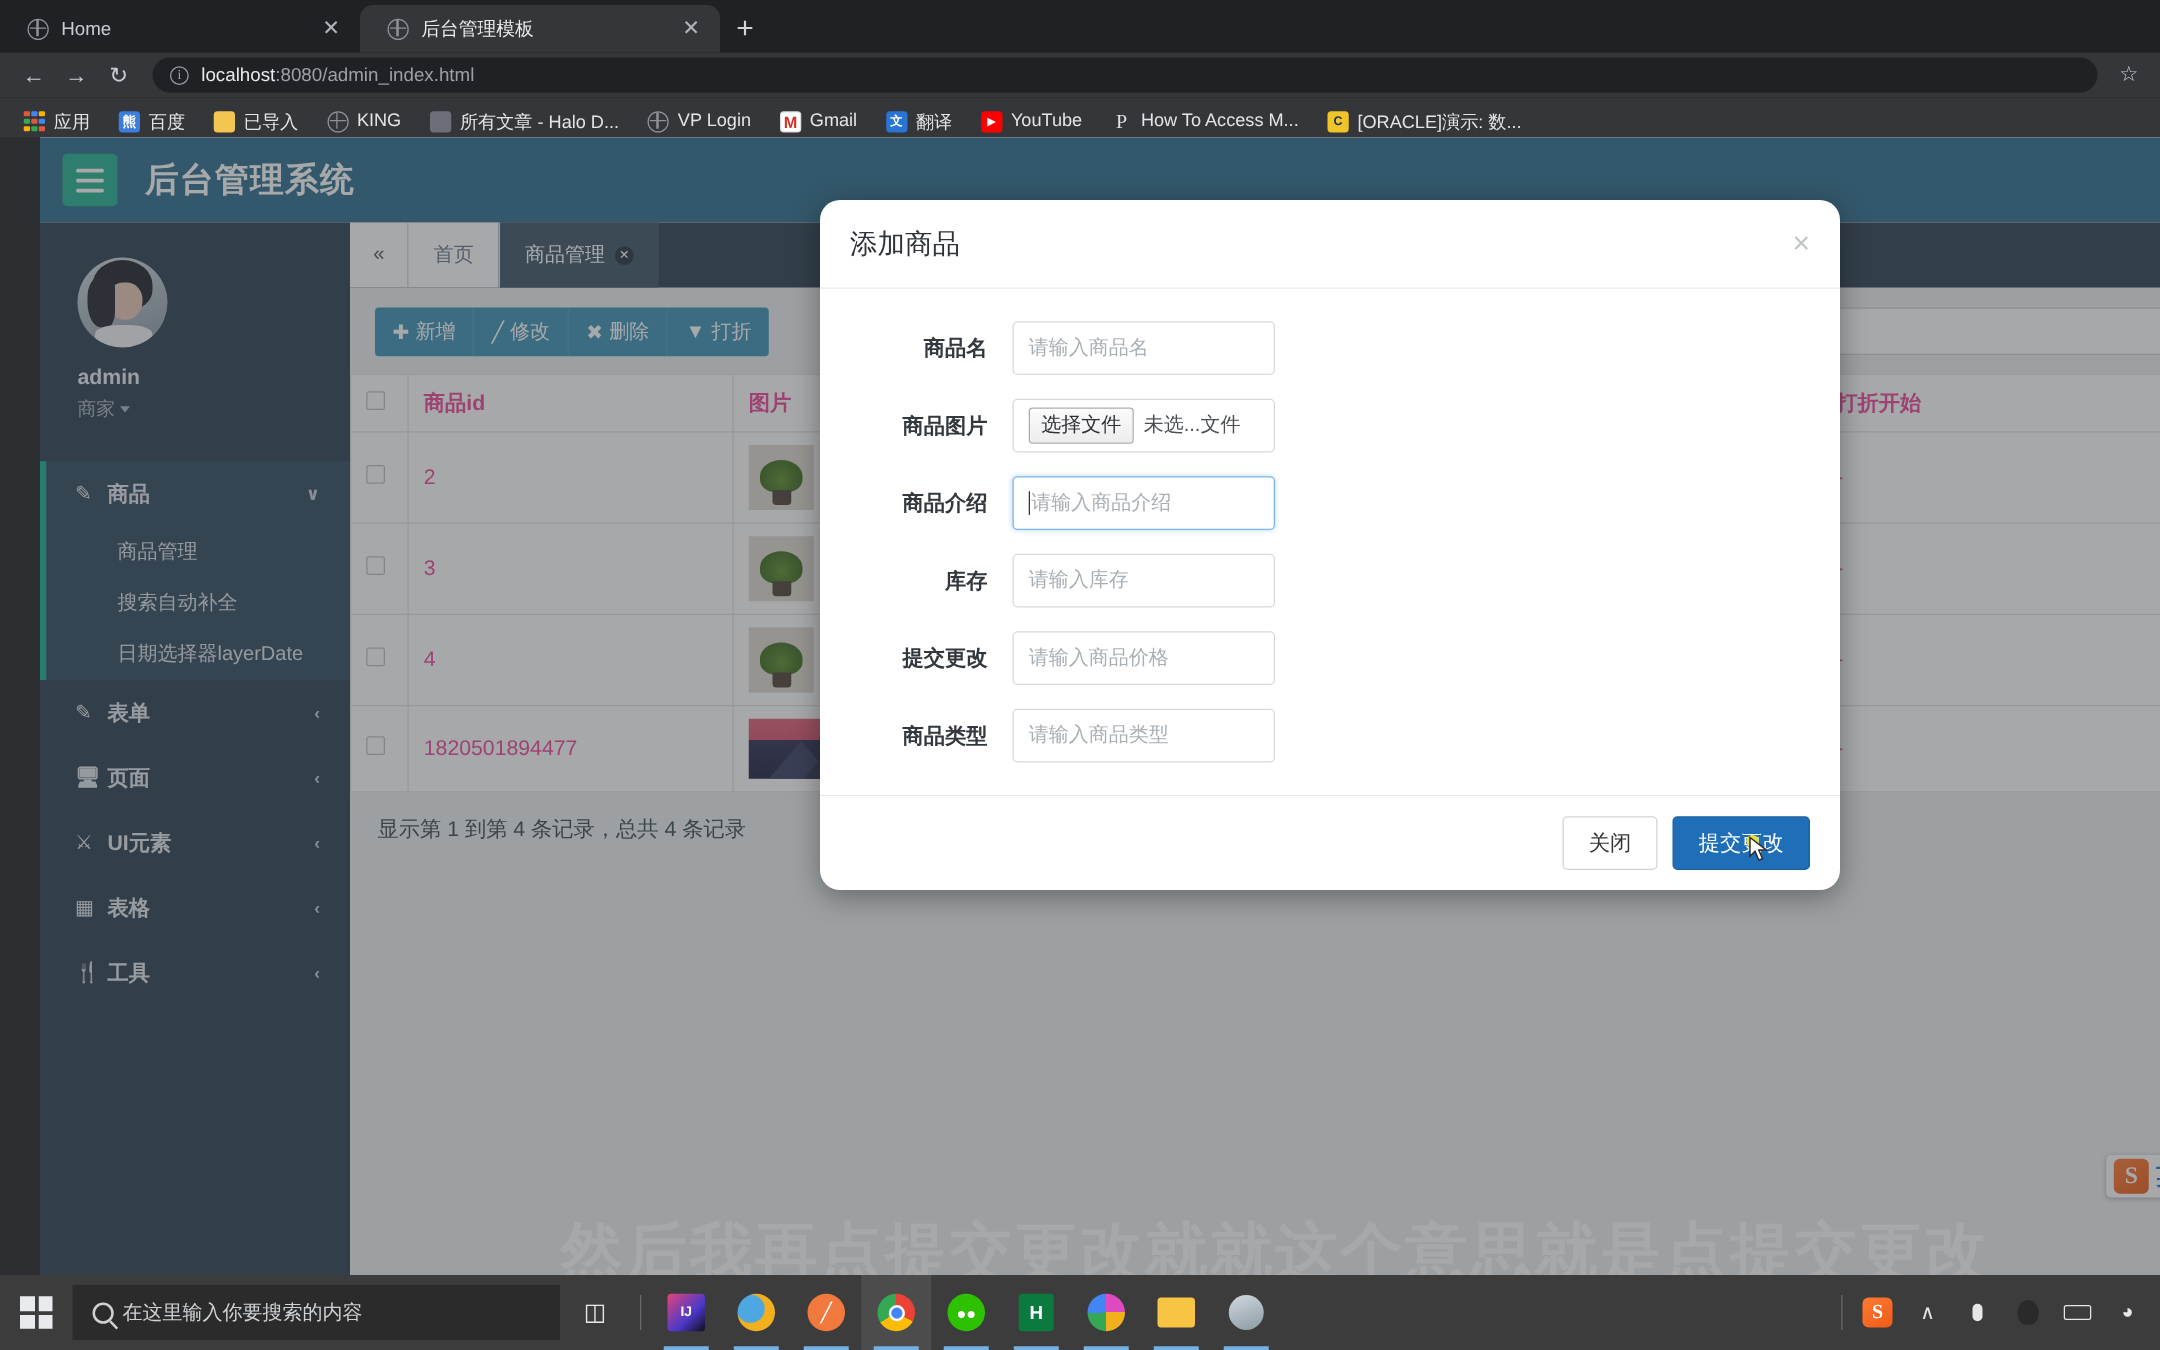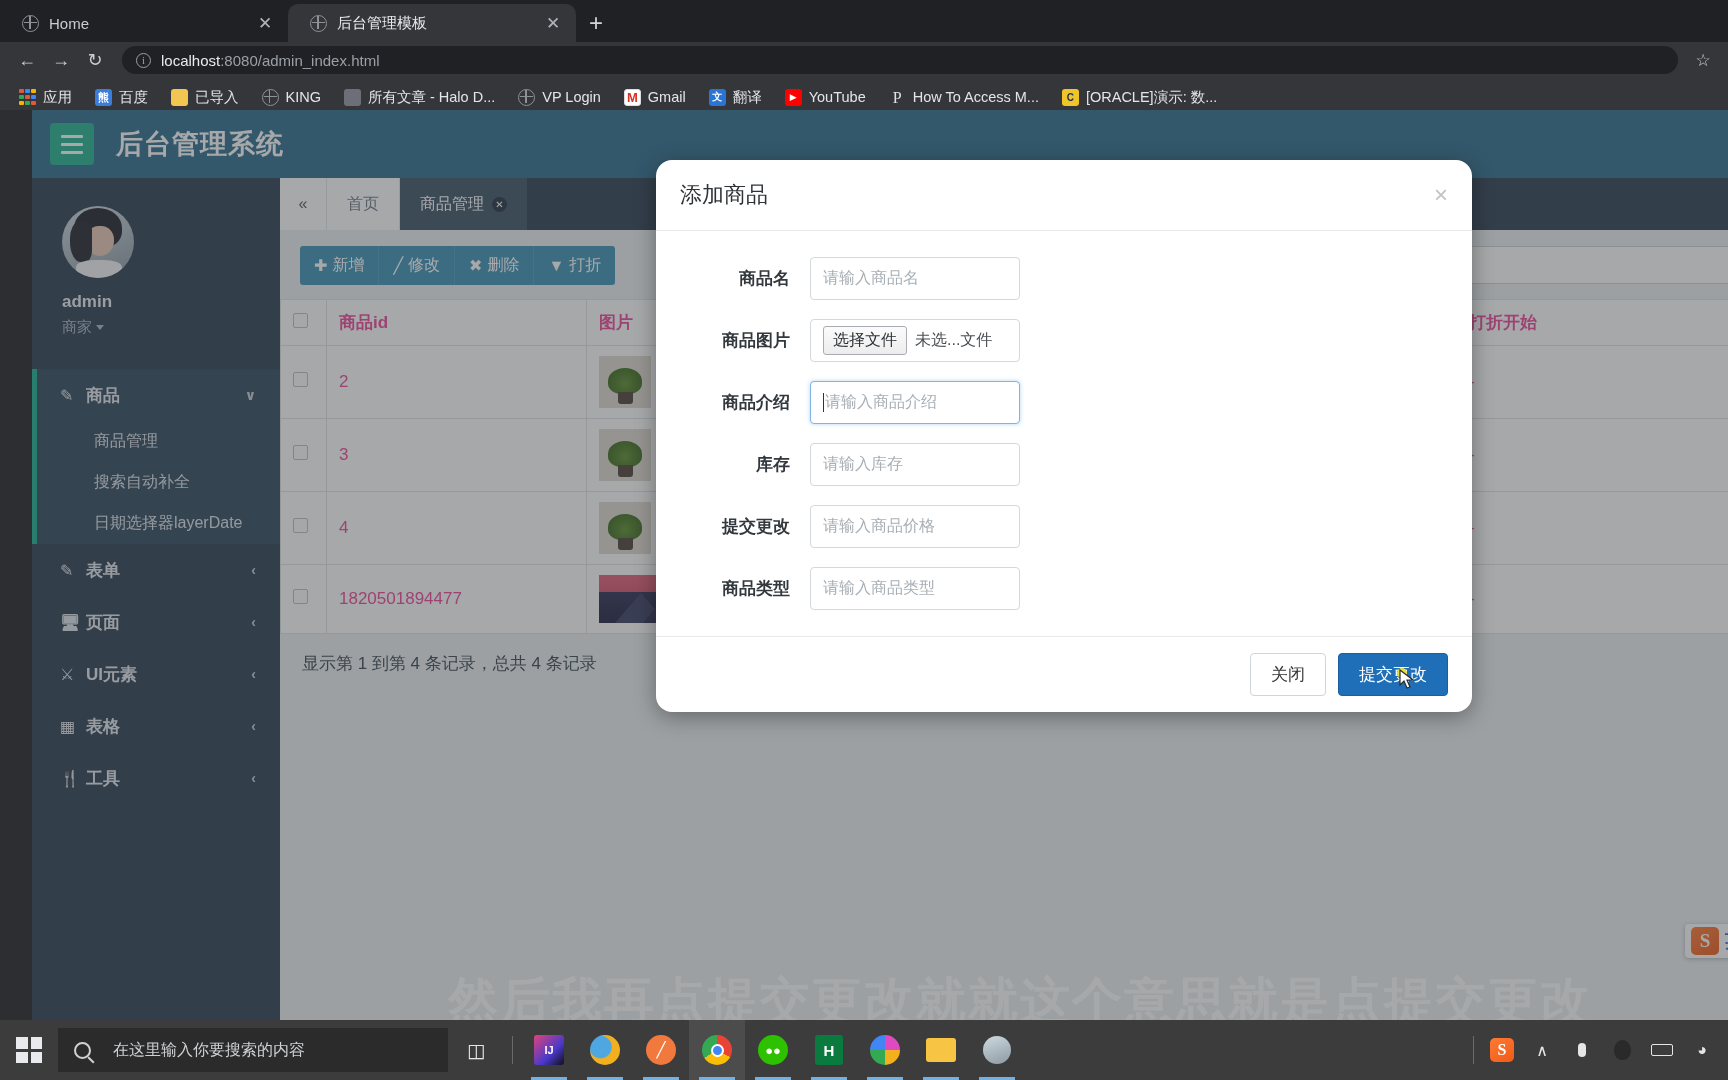--- a/index.html
+++ b/index.html
@@ -263,21 +263,21 @@
   .taskbar {
     position: absolute; bottom: 0; left: 0; width: 1728px; height: 60px;
     background: #3c3c3c; display: flex; align-items: center;
   }
   .winlogo { width: 58px; height: 60px; display: flex; align-items: center; justify-content: center; }
   .winlogo div { width: 26px; height: 26px; display: grid; grid-template-columns: 1fr 1fr;
     grid-template-rows: 1fr 1fr; gap: 3px; }
   .winlogo i { background: #e8eaed; }
   .tb-search {
     width: 390px; height: 44px; background: #2b2b2b; display: flex; align-items: center;
-    gap: 22px; padding: 0 16px; color: #cfd2d5; font-size: 16px;
+    gap: 7px; padding: 0 16px; color: #cfd2d5; font-size: 16px;
   }
   .magnifier { width: 17px; height: 17px; border: 2px solid #cfd2d5; border-radius: 50%; position: relative; flex: 0 0 auto; }
   .magnifier::after { content:""; position: absolute; right: -6px; bottom: -4px; width: 8px; height: 2px;
     background: #cfd2d5; transform: rotate(45deg); }
   .tb-icon { width: 56px; height: 60px; display: flex; align-items: center; justify-content: center; position: relative; }
   .tb-icon.active { background: #4c4c4c; }
   .tb-icon .underline { position: absolute; bottom: 0; left: 10px; width: 36px; height: 3px; background: #74b0e0; }
   .divider { width: 1px; height: 28px; background: #6a6a6a; margin: 0 8px; }
   .tray { margin-left: auto; display: flex; align-items: center; gap: 0; padding-right: 6px; }
   .tray-item { width: 40px; height: 60px; display: flex; align-items: center; justify-content: center; color: #e4e6e8; font-size: 16px; }

